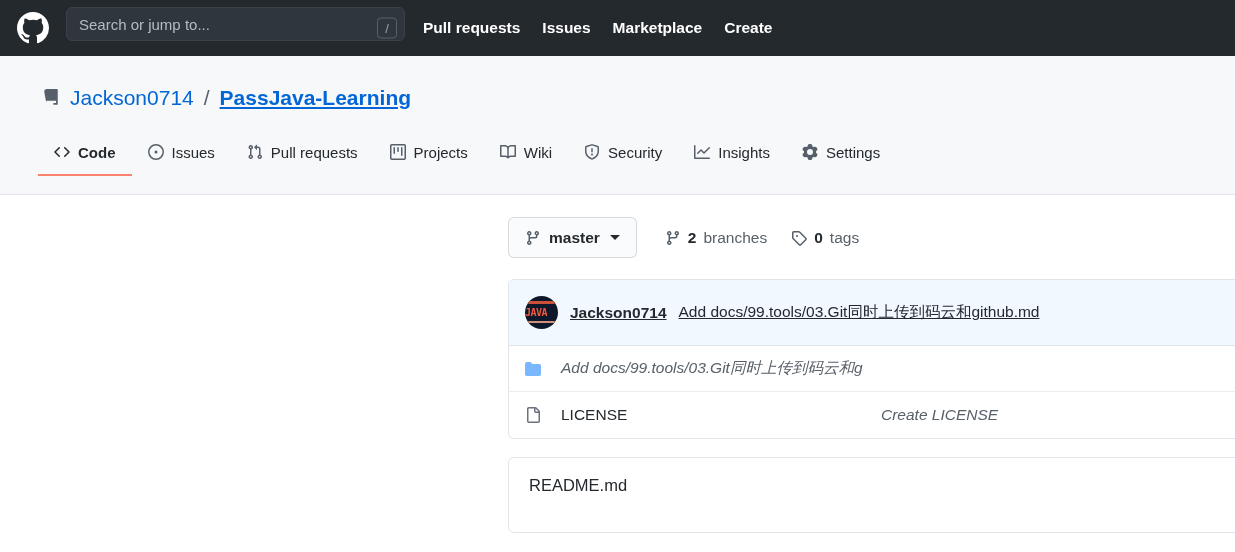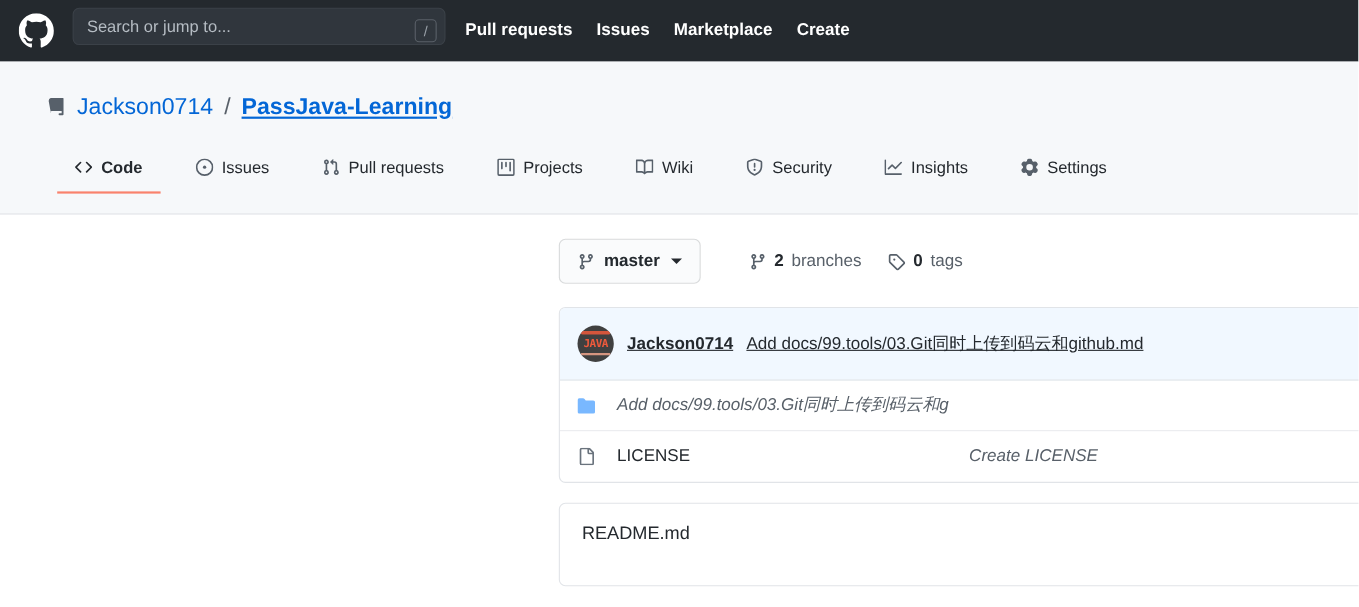--- a/index.html
+++ b/index.html
@@ -86,22 +86,22 @@
   }
   .repo-title .repo-icon { width: 18px; height: 18px; fill: #57606a; flex: 0 0 auto; margin-right: 2px; }
   .repo-title a { color: #0366d6; text-decoration: none; }
   .repo-title .owner { font-weight: normal; }
   .repo-title .name { font-weight: bold; text-decoration: underline; }
   .repo-title .slash { color: #586069; font-weight: 300; margin: 0 2px; }
 
   .repo-tabs {
     display: flex;
     align-items: flex-end;
-    gap: 16px;
-    padding-left: 52px;
+    gap: 0;
+    padding-left: 38px;
     margin-top: 18px;
     height: 48px;
   }
   .repo-tab {
     display: flex;
     align-items: center;
     gap: 8px;
     padding: 0 16px 12px 16px;
     font-size: 15px;
     color: #24292e;
@@ -120,21 +120,21 @@
 
   
   .main {
     padding-left: 508px;
     padding-top: 22px;
   }
 
   .branch-row {
     display: flex;
     align-items: center;
-    gap: 16px;
+    gap: 0;
     margin-bottom: 21px;
   }
   .branch-btn {
     display: flex;
     align-items: center;
     gap: 8px;
     height: 41px;
     padding: 0 16px;
     background: #fafbfc;
     border: 1px solid rgba(27,31,35,0.15);
@@ -175,22 +175,22 @@
     gap: 12px;
     background: #f1f8ff;
     border-bottom: 1px solid #e1e4e8;
     padding: 14px 16px;
     height: 66px;
   }
   .avatar {
     width: 33px; height: 33px;
     border-radius: 50%;
     flex: 0 0 auto;
-    background: #404040;
-    display: flex; align-items: center; justify-content: center;
+    background: #0f172a;
+    display: flex; align-items: center; justify-content: flex-start;
     overflow: hidden;
     position: relative;
   }
   .avatar .java-txt {
     font-family: "DejaVu Sans Mono", monospace;
     font-size: 10px;
     font-weight: bold;
     color: #ef5a3c;
     letter-spacing: -0.5px;
     line-height: 1;

